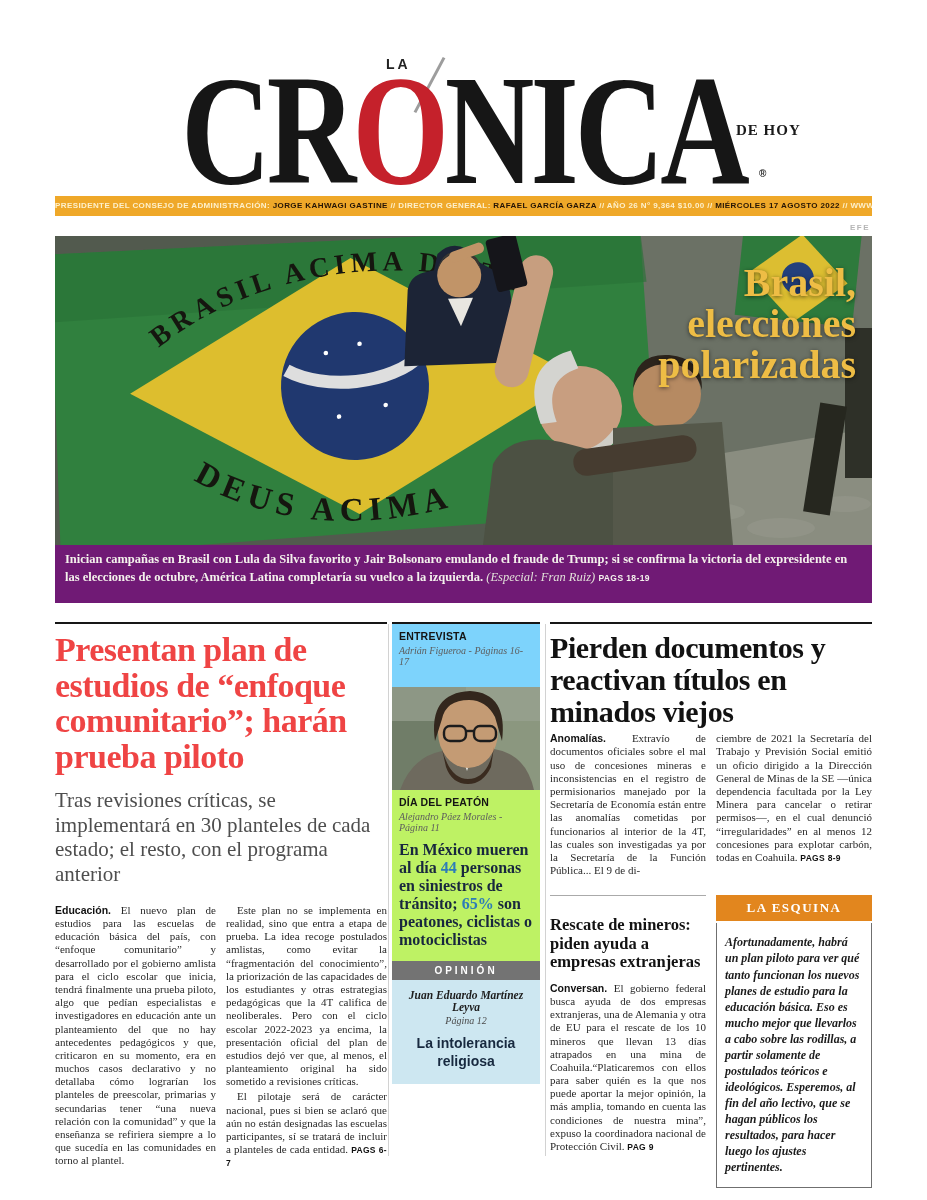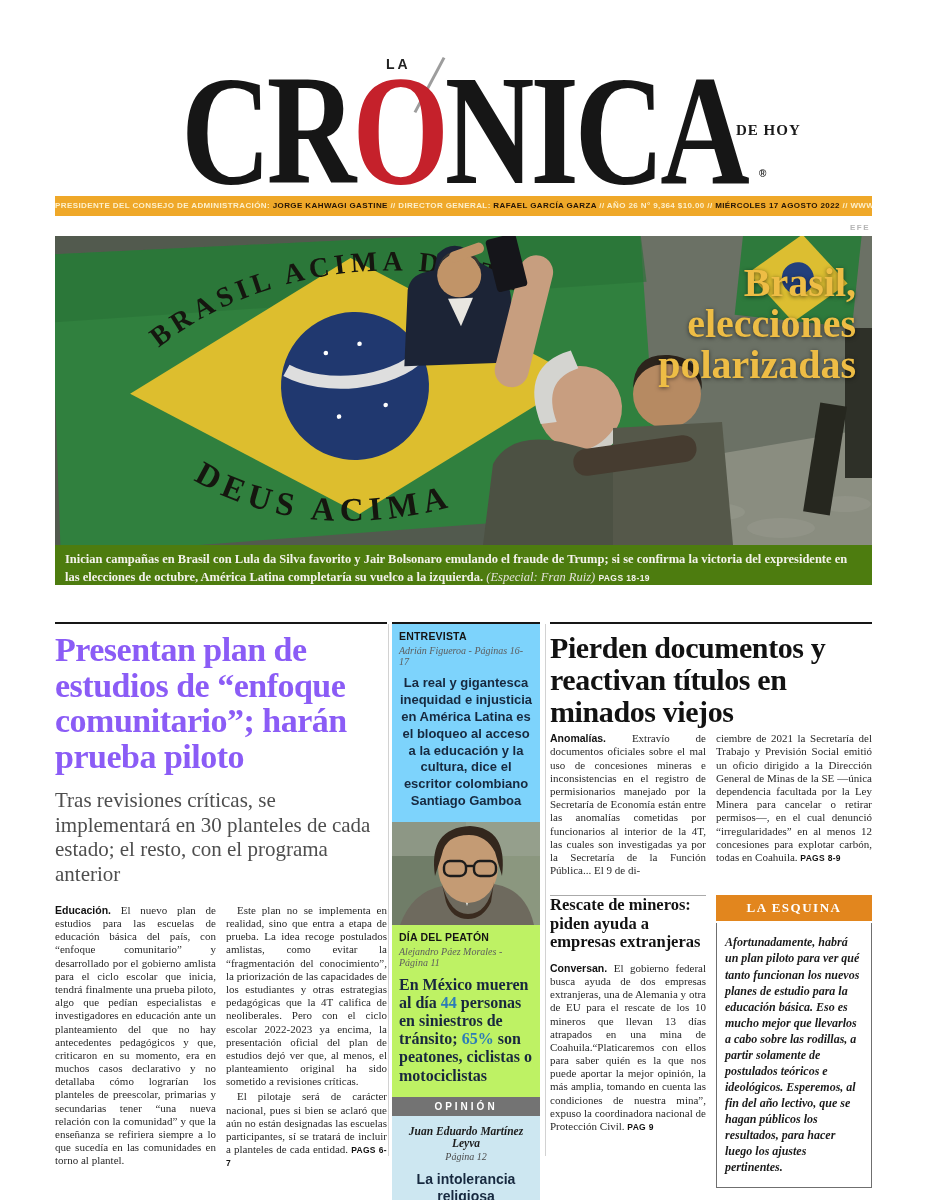--- a/index.html
+++ b/index.html
@@ -31,40 +31,40 @@
                 color:#b5b5b5;letter-spacing:1.5px;}
 
   
   .photo{position:absolute;left:55px;top:236px;width:817px;height:309px;background:#525a4e;overflow:hidden;}
   .photo svg{display:block;width:100%;height:100%;}
   .photo-headline{position:absolute;top:26px;right:16px;width:245px;text-align:right;
                   font:bold 40px/1.03 "Liberation Serif",serif;color:#eebd45;
                   text-shadow:0 1px 4px rgba(0,0,0,.55);}
 
   
-  .caption{position:absolute;left:55px;top:545px;width:817px;height:40px;background:#4d7c0f;
+  .caption{position:absolute;left:55px;top:545px;width:817px;height:58px;background:#701a75;
            box-sizing:border-box;padding:6px 10px;color:#f4f2ec;
            font:bold 12.5px/1.42 "Liberation Serif",serif;}
   .caption .cap-credit{font-weight:normal;font-style:italic;color:#e3e1da;}
   .caption .cap-pages{font:bold 8.5px "Liberation Sans",sans-serif;letter-spacing:.4px;}
 
   
   .vsep{position:absolute;top:624px;width:1px;height:532px;background:#d2d2d2;}
   .vsep1{left:388px;} .vsep2{left:545px;}
 
   
   .toprule{border-top:2px solid #161616;}
   .lead{font:bold 10.5px "Liberation Sans",sans-serif;color:#111;}
   .pages{font:bold 8.5px "Liberation Sans",sans-serif;color:#111;letter-spacing:.3px;}
   .bodytxt{font:11px/1.2 "Liberation Serif",serif;color:#282828;text-align:justify;}
 
   
   .story-left{position:absolute;left:55px;top:622px;width:332px;}
   .story-left .headline{margin-top:8px;font:bold 34px/1.05 "Liberation Serif",serif;
-                        letter-spacing:-.5px;color:#8b5cf6;}
+                        letter-spacing:-.5px;color:#ef4444;}
   .story-left .subhead{margin-top:13px;font:21px/1.18 "Liberation Serif",serif;color:#4e4e4e;}
   .story-left .cols{display:flex;gap:10px;margin-top:17px;}
   .story-left .col{width:161px;}
   .col p{margin:0 0 2px 0;}
   .col p.ind{text-indent:11px;}
 
   
   .story-mid{position:absolute;left:392px;top:622px;width:148px;}
   .entrevista{background:#7dd3fc;padding:6px 7px 12px 7px;margin-top:0;}
   .kicker{font:bold 10.5px "Liberation Sans",sans-serif;color:#141414;letter-spacing:.2px;}
@@ -82,21 +82,21 @@
   .opinion .opage{font:italic 10px "Liberation Serif",serif;color:#4a4a4a;margin:2px 0 9px 0;}
   .opinion .otitle{font:bold 14px "Liberation Sans",sans-serif;color:#17293f;line-height:1.25;}
 
   
   .story-right{position:absolute;left:550px;top:622px;width:322px;}
   .story-right .headline{margin-top:8px;font:bold 30px/1.07 "Liberation Serif",serif;
                          letter-spacing:-.4px;color:#121212;}
   .story-right .cols{display:flex;gap:10px;margin-top:4px;}
   .story-right .col{width:156px;}
   .subrow{display:flex;gap:10px;margin-top:16px;}
-  .rescate{width:156px;border-top:1px solid #aaa;padding-top:0;}
+  .rescate{width:156px;border-top:1px solid #aaa;padding-top:20px;}
   .rescate .headline3{font:bold 16.5px/1.12 "Liberation Serif",serif;color:#121212;margin-bottom:10px;}
   .esquina{width:156px;box-sizing:border-box;}
   .esquina-banner{background:#e2861e;color:#fff;text-align:center;
                   font:bold 13px "Liberation Serif",serif;letter-spacing:1.5px;padding:5px 0;}
   .esquina-box{border:1px solid #6f6f6f;border-top:none;margin-top:2px;padding:11px 8px;
                font:bold italic 12px/1.34 "Liberation Serif",serif;color:#1b1b1b;}
 </style>
 </head>
 <body>
 
@@ -199,21 +199,20 @@
         <p class="ind"><span>El pilotaje será de carácter nacional, pues si bien se aclaró que aún no están designadas las escuelas participantes, sí se tratará de incluir a planteles de cada entidad. </span><span class="pages">PAGS 6-7</span></p>
       </div>
     </div>
   </div>
 
   <div class="story-mid">
     <div class="toprule"></div>
     <div class="entrevista">
       <div class="kicker">ENTREVISTA</div>
       <div class="byline">Adrián Figueroa - Páginas 16-17</div>
-      <div class="quote">La real y gigantesca inequidad e injusticia en América Latina es el bloqueo al acceso a la educación y la cultura, dice el escritor colombiano Santiago Gamboa</div>
     </div>
     <div class="portrait">
       <svg viewBox="0 0 148 103" preserveAspectRatio="none">
         <rect width="148" height="103" fill="#8b977f"></rect>
         <rect width="74" height="103" fill="#707d68"></rect>
         <rect width="148" height="34" fill="#9aa392" opacity=".7"></rect>
         <path d="M8,103 Q20,70 50,64 L102,62 Q134,67 142,103 Z" fill="#6e6a5e"></path>
         <polygon points="70,70 80,70 75,84" fill="#e4e7e2"></polygon>
         <ellipse cx="76" cy="45" rx="30" ry="36" fill="#c49b74"></ellipse>
         <path d="M43,54 Q36,6 78,4 Q116,6 110,54 L103,30 Q94,13 77,13 Q54,13 50,32 Z" fill="#33271d"></path>

